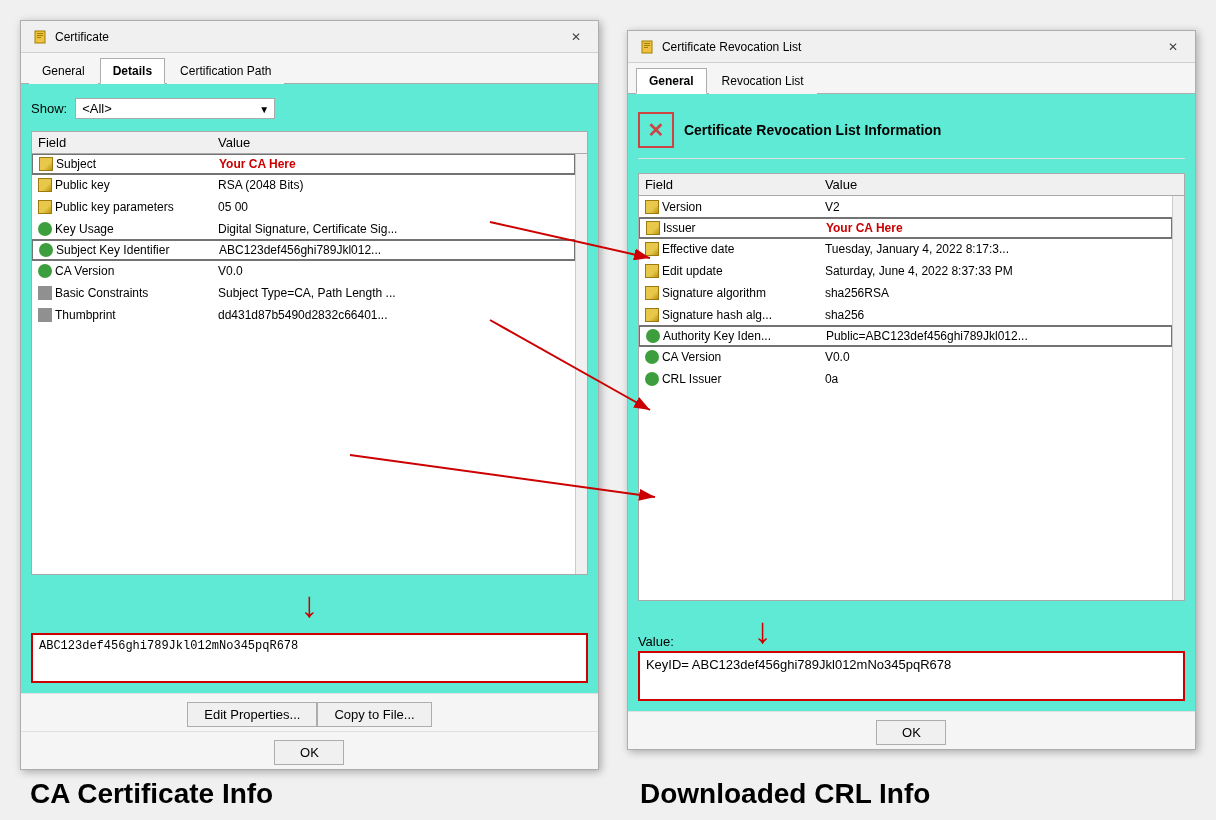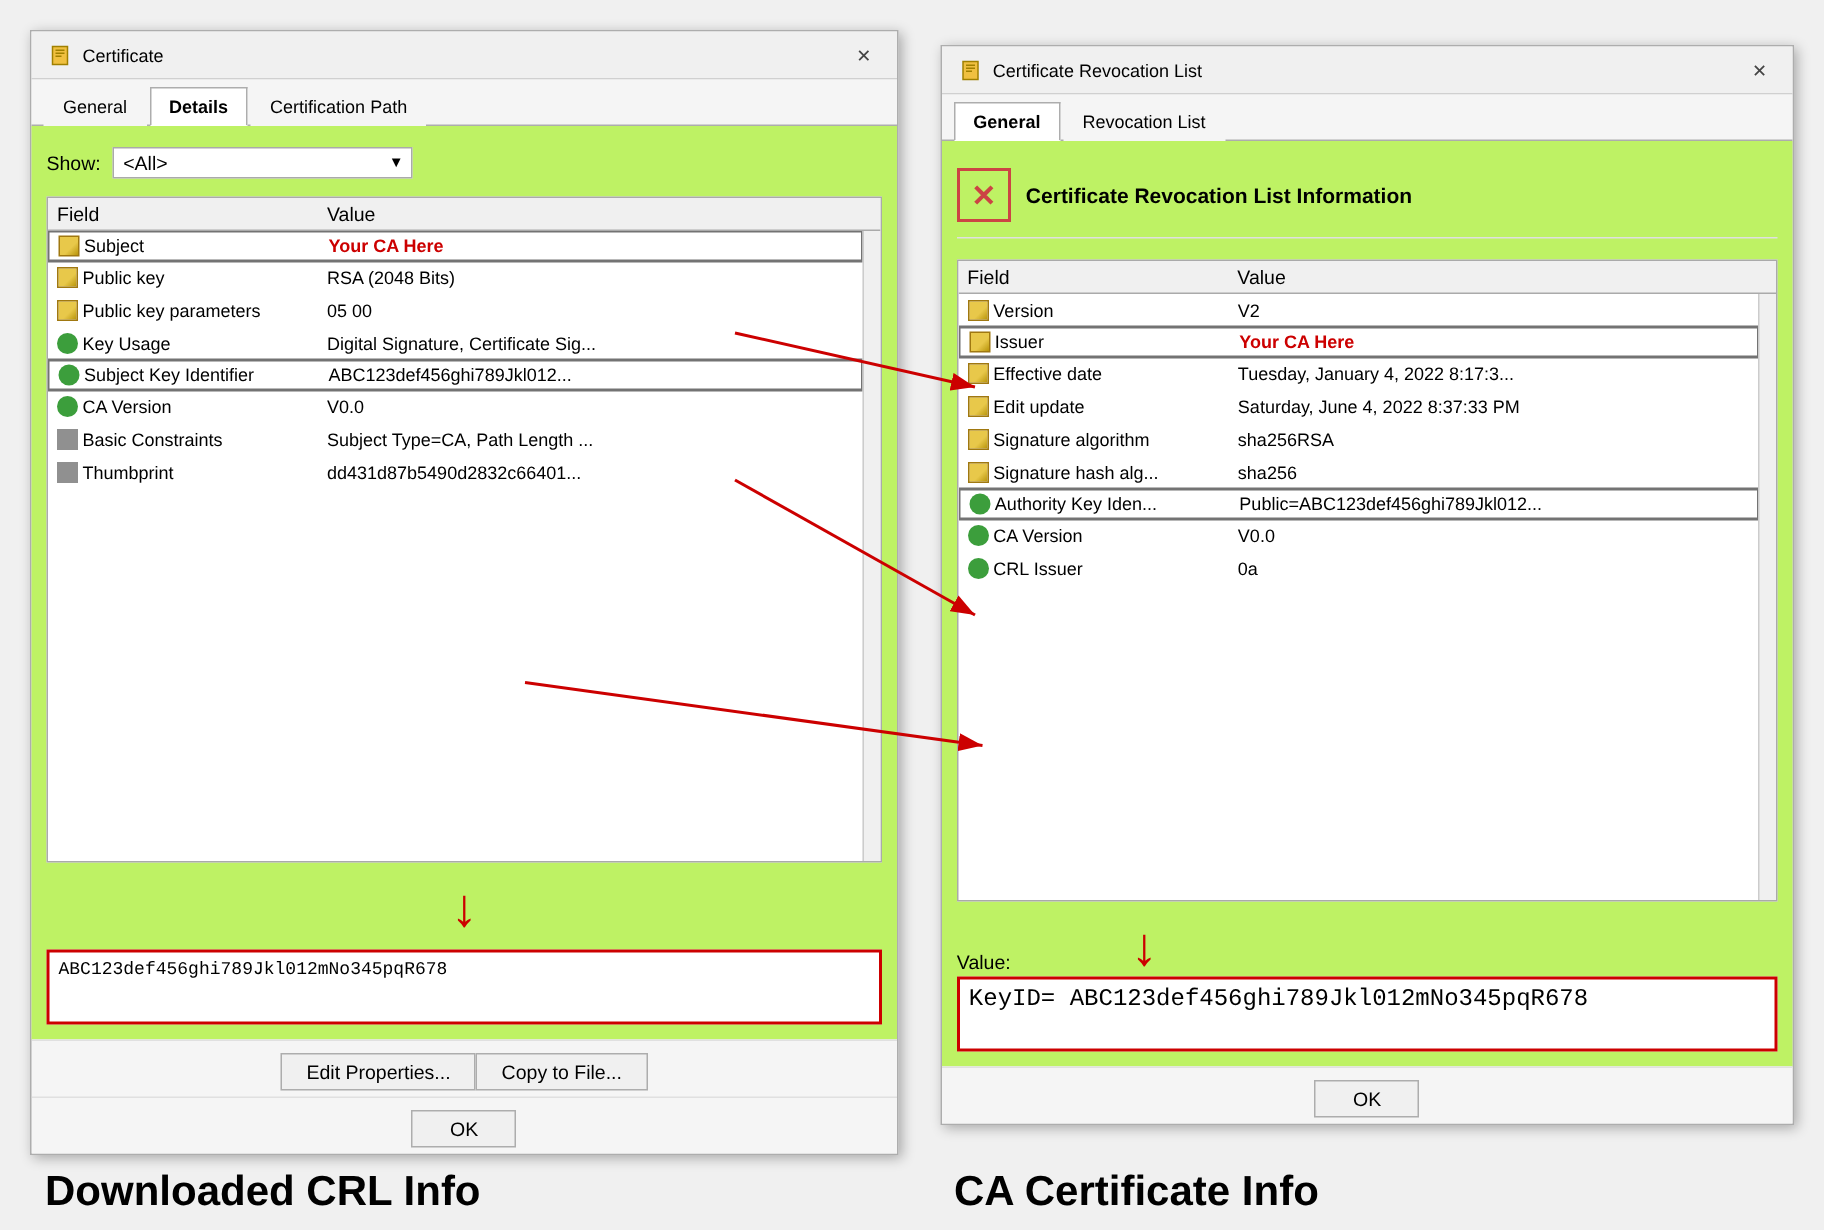--- a/index.html
+++ b/index.html
@@ -110,21 +110,21 @@
 
     .tab.active {
       background: #fff;
       border: 1px solid #adadad;
       border-bottom: 1px solid #fff;
       font-weight: bold;
       z-index: 1;
     }
 
     .dialog-body {
-      background: #bef264;
+      background: #5eead4;
       flex: 1;
       padding: 10px;
       display: flex;
       flex-direction: column;
       gap: 8px;
     }
 
     
     .show-row {
       display: flex;
@@ -584,21 +584,21 @@
           <div class="scrollbar-area"></div>
         </div>
       </div>
 
       <div>
         <div style="display:flex; align-items:flex-end; padding: 4px 0 2px 0;">
           <span style="font-size:13px;">Value:</span>
           <span style="font-size:36px; color:#cc0000; font-weight:bold; line-height:1; margin-left:80px;">↓</span>
         </div>
         <div class="value-box red-outline-box">
-          <span style="font-family: Liberation Mono, monospace; font-size: 16px;">KeyID= ABC123def456ghi789Jkl012mNo345pqR678</span>
+          <span style="font-family: Liberation Sans, sans-serif; font-size: 13px;">KeyID= ABC123def456ghi789Jkl012mNo345pqR678</span>
         </div>
       </div>
 
     </div>
 
     <div class="ok-row">
       <button class="dialog-button" style="min-width:70px;">OK</button>
     </div>
   </div>
 
@@ -612,19 +612,19 @@
     <defs>
       <marker id="arrowhead" markerWidth="8" markerHeight="6" refX="8" refY="3" orient="auto">
         <polygon points="0 0, 8 3, 0 6" fill="#cc0000"></polygon>
       </marker>
     </defs>
   </svg>
 
 </div>
 
 <div style="position:absolute; bottom: 10px; left: 0; width: 1216px; display:flex; flex-direction:row;">
+  <div style="width:610px; padding-left:30px;">
+    <span style="font-size:28px; font-weight:bold; color:#000;">CA Certificate Info</span>
+  </div>
   <div style="flex:1; padding-left:30px;">
     <span style="font-size:28px; font-weight:bold; color:#000;">Downloaded CRL Info</span>
   </div>
-  <div style="width:610px; padding-left:30px;">
-    <span style="font-size:28px; font-weight:bold; color:#000;">CA Certificate Info</span>
-  </div>
 </div>
 
 </body></html>

